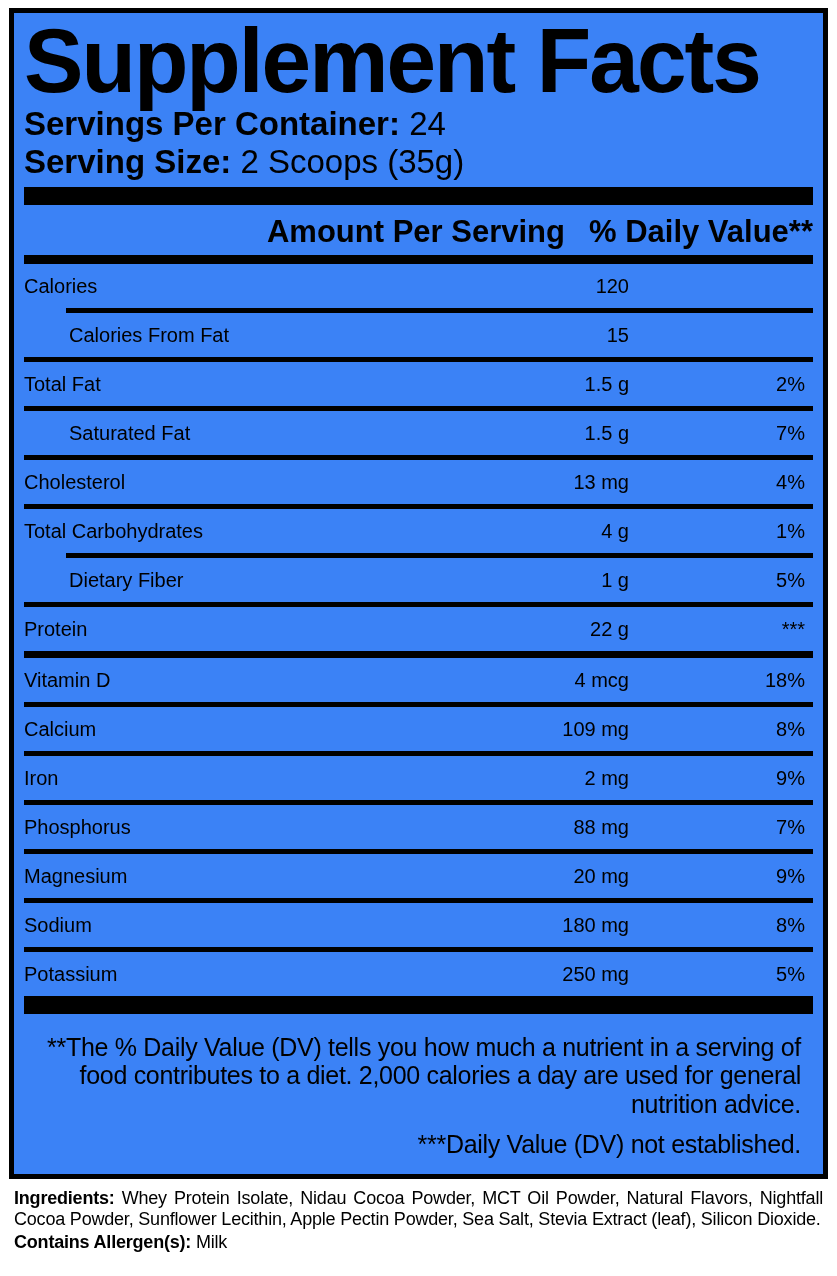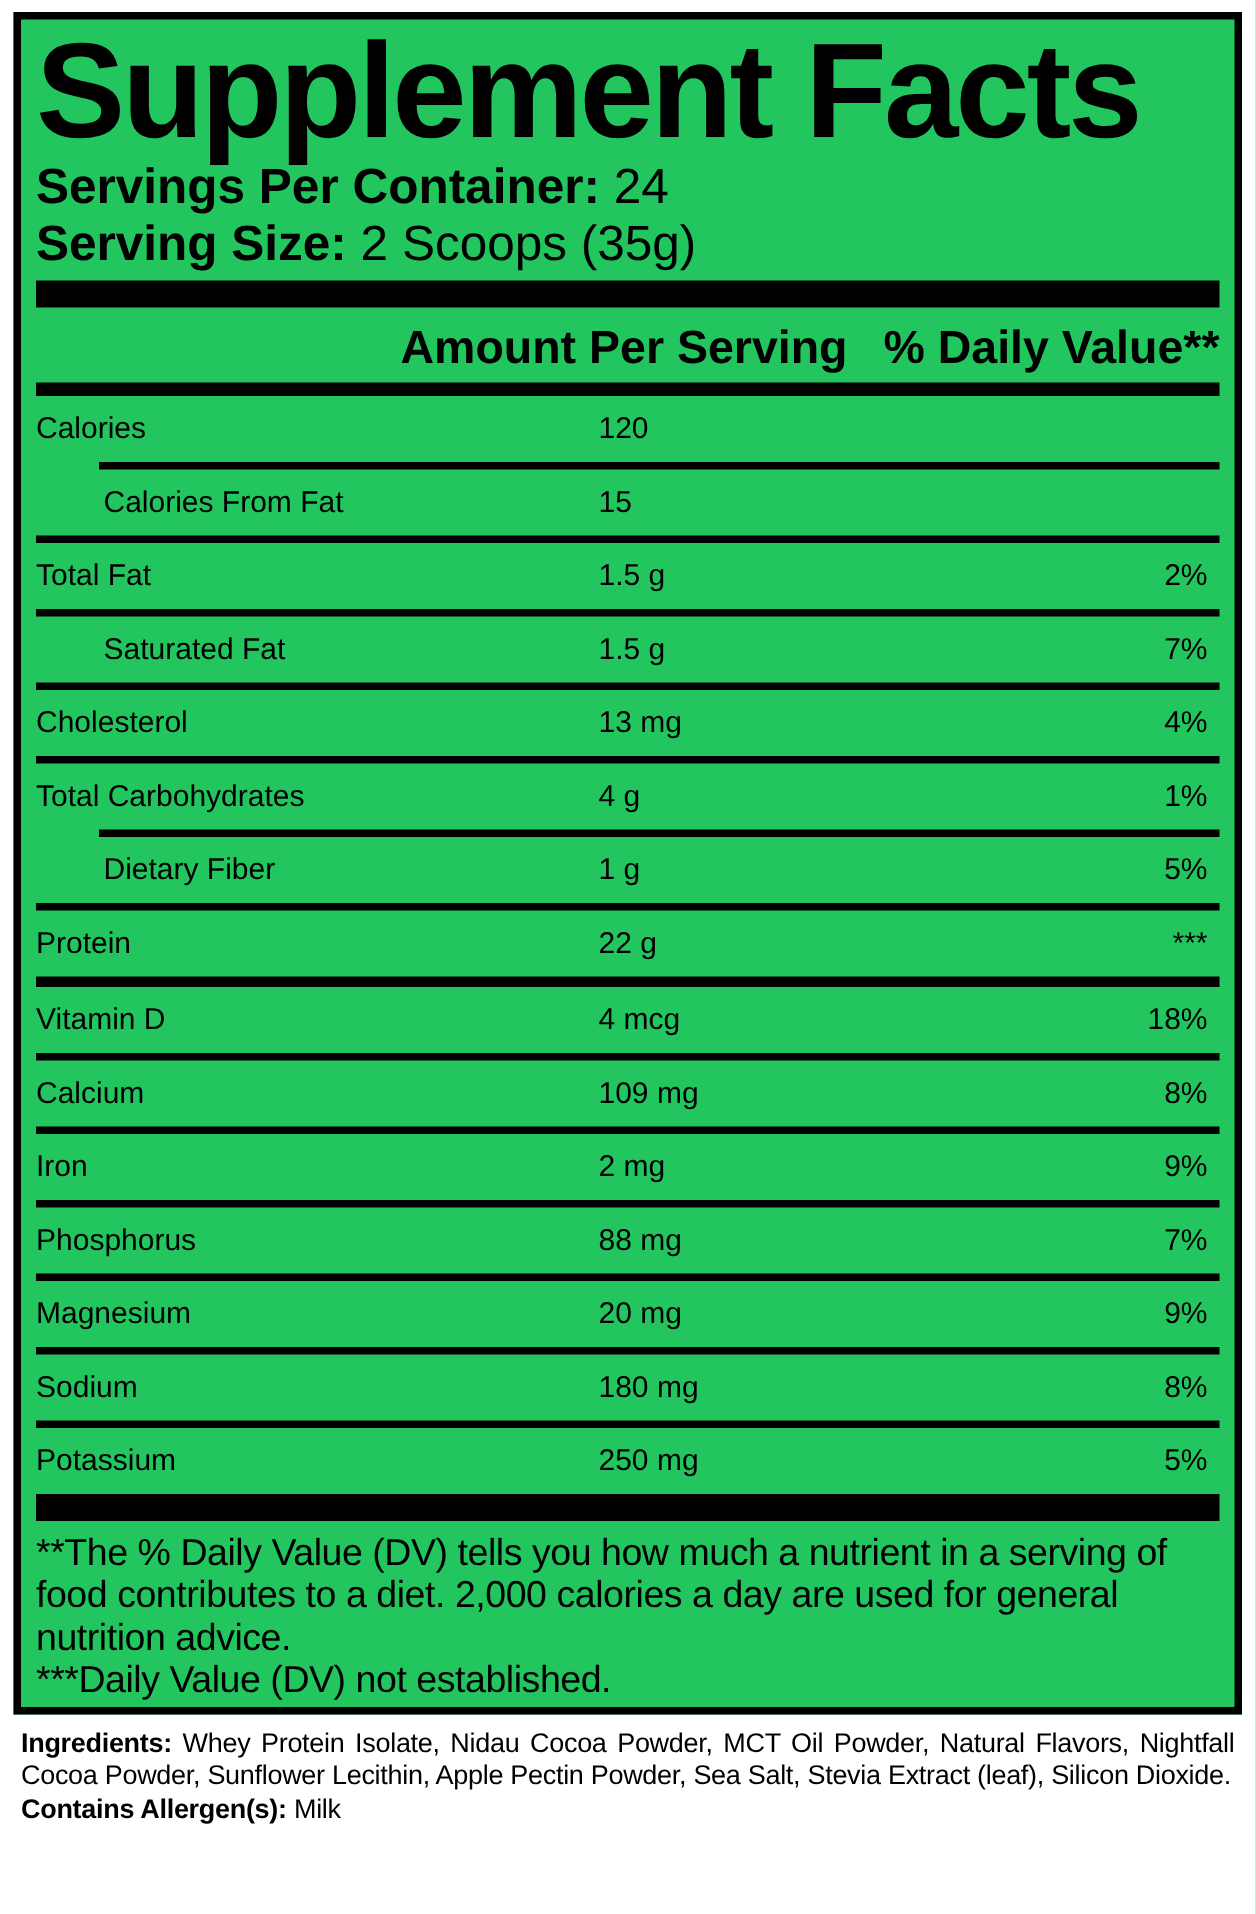--- a/index.html
+++ b/index.html
@@ -8,21 +8,21 @@
     width:837px; height:1276px; overflow:hidden;
     color:#000; font-family:"Liberation Sans", sans-serif;
     -webkit-font-smoothing:antialiased;
   }
   .page { width:837px; height:1276px; position:relative; }
 
   .facts-box {
     margin:8px 9px 0 9px;
     border:5px solid #000;
     padding:0 10px;
-    background:#22c55e;
+    background:#3b82f6;
   }
 
   .title {
     font-weight:bold;
     font-size:90px;
     letter-spacing:-2px;
     line-height:0.98;
     padding-top:4px;
     white-space:nowrap;
     transform:scaleX(0.99);
@@ -44,29 +44,29 @@
 
   .t-row {
     display:grid;
     grid-template-columns:375px 230px 1fr;
     align-items:center;
     height:44px;
     font-size:20px;
   }
   .t-row .lbl { white-space:nowrap; }
   .t-row .lbl.indent { padding-left:45px; }
-  .t-row .amt { text-align:left; white-space:nowrap; }
+  .t-row .amt { text-align:right; white-space:nowrap; }
   .t-row .dv  { text-align:right; padding-right:8px; white-space:nowrap; }
 
   .sep { height:5px; background:#000; }
   .sep.indented { margin-left:42px; }
   .sep.thick { height:7px; }
 
   .footnotes { padding:7px 0 4px 0; font-size:25px; letter-spacing:-0.3px; line-height:1.13; }
-  .footnotes p { margin:0; }
+  .footnotes p { margin:12px;text-align:right; }
 
   .ingredients-section {
     margin:9px 14px 0 14px;
     font-size:18px;
     letter-spacing:-0.2px;
     line-height:1.16;
   }
   .ingredients-text { text-align:justify; }
   .ingredients-section .lbl { font-weight:bold; }
   .allergen-line { margin-top:2px; white-space:nowrap; }

